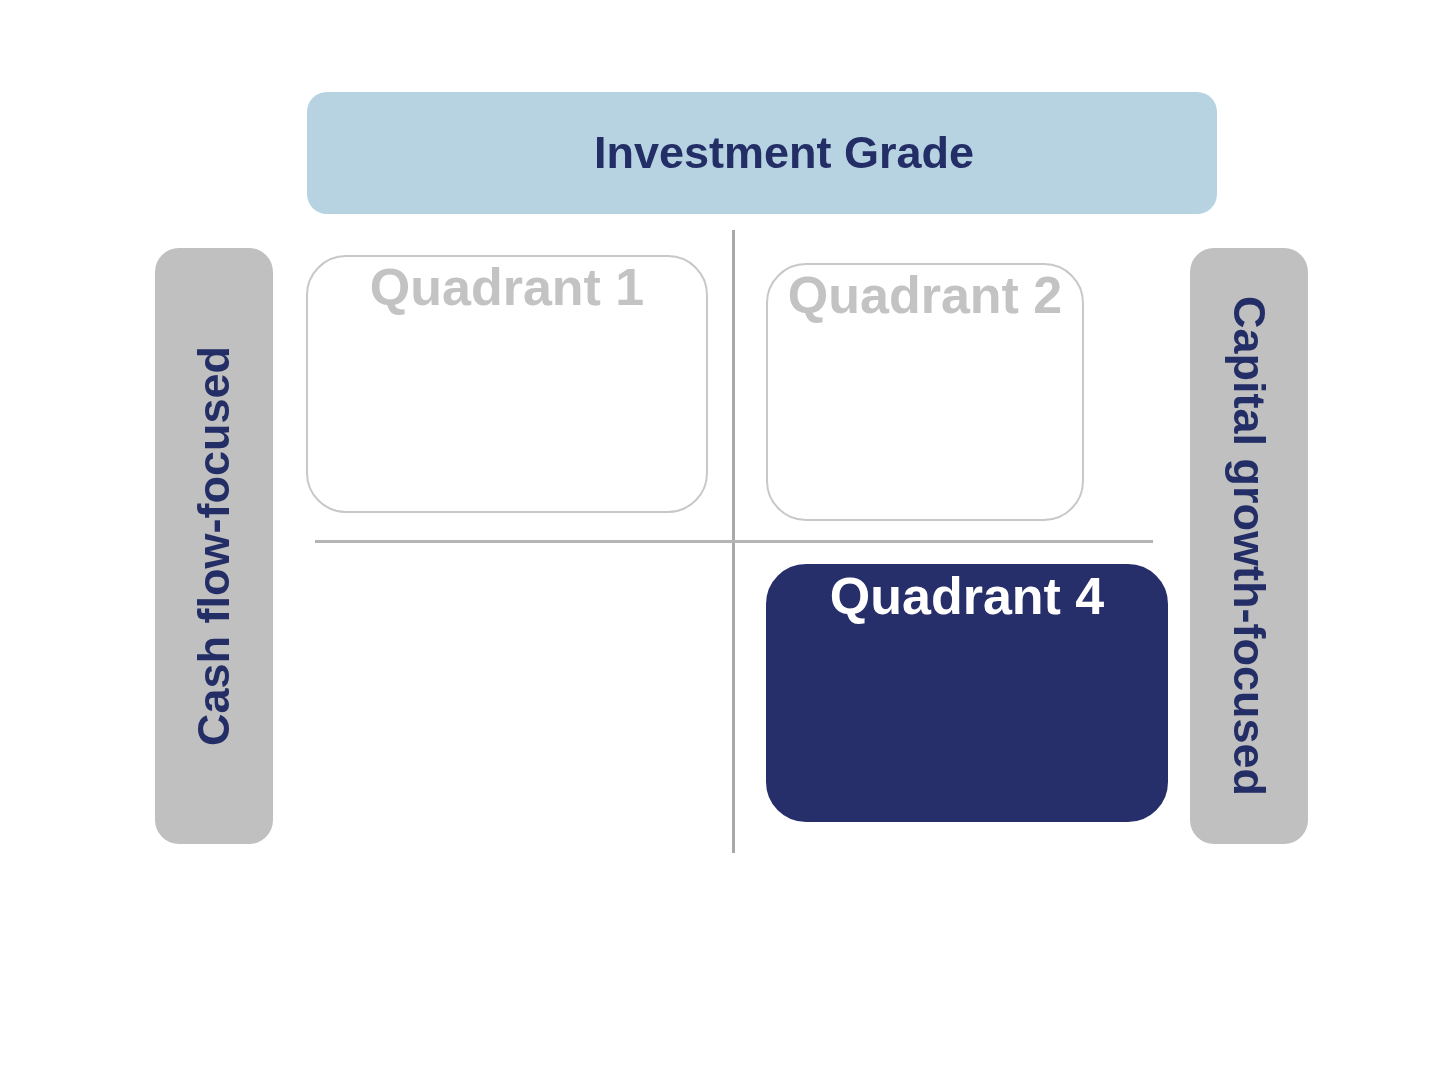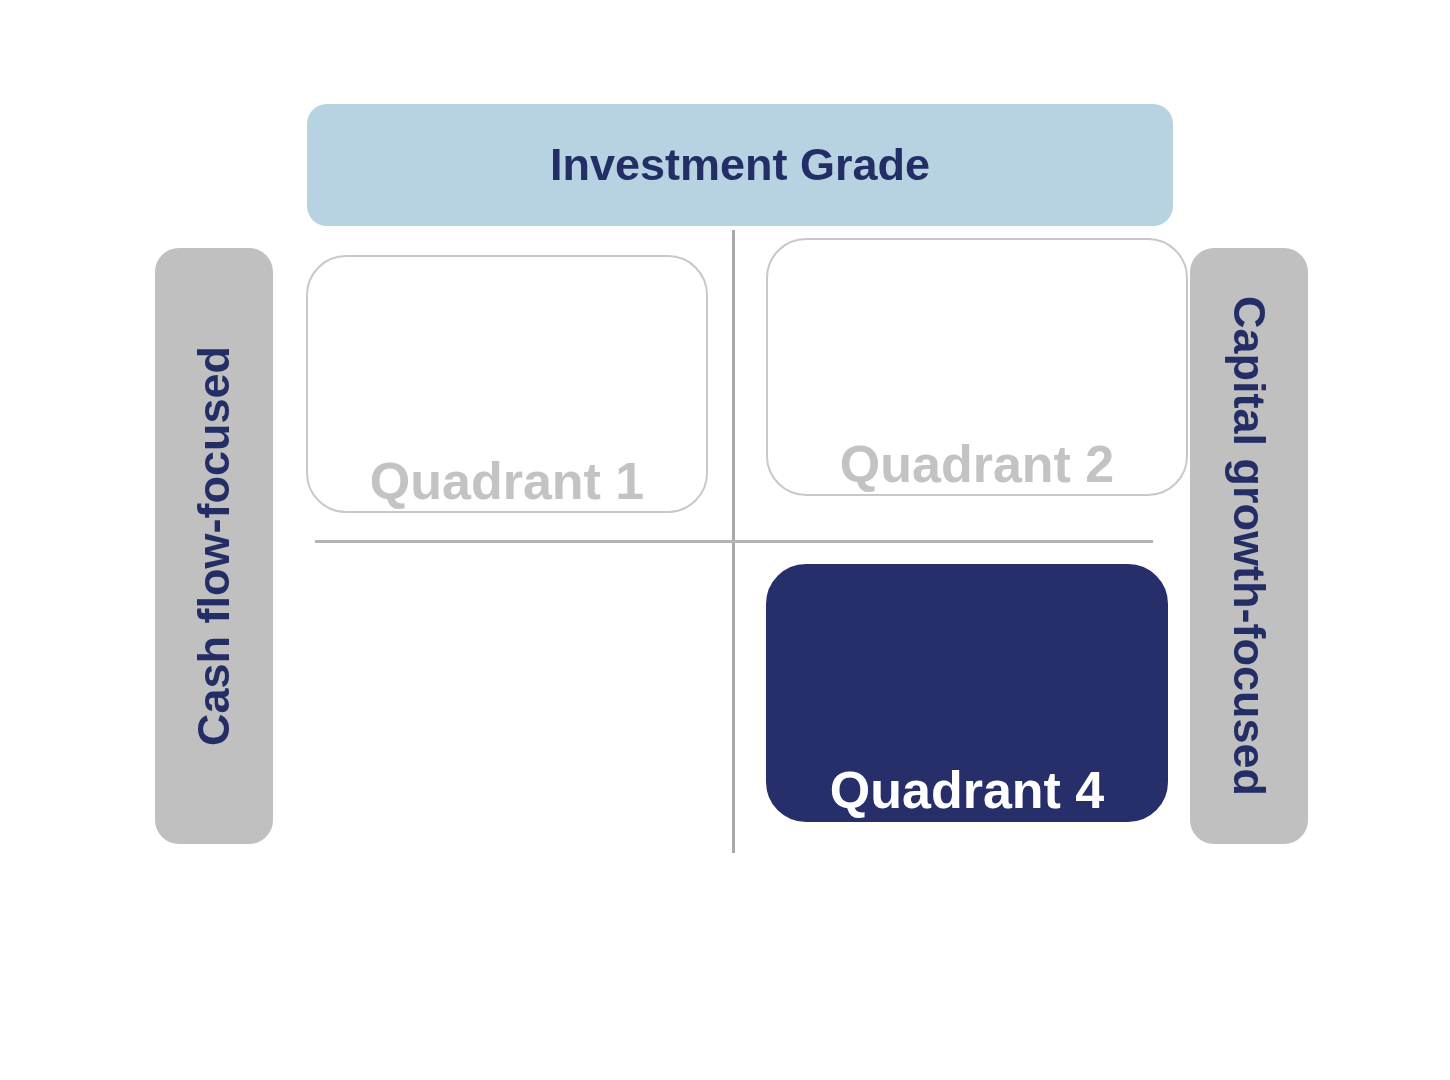--- a/index.html
+++ b/index.html
@@ -23,21 +23,21 @@
     align-items: center;
     justify-content: center;
   }
   .axis-banner.horizontal {
     left: 307px;
     width: 866px;
     height: 122px;
     border-radius: 20px;
     background: var(--axis-banner-blue, #b7d3e1);
   }
-  .axis-banner.top    { top: 104px; }
+  .axis-banner.top    { top: 92px; padding-left: 44px; }
   .axis-banner.bottom { top: 853px; }
 
   .axis-banner.vertical {
     top: 248px;
     width: 118px;
     height: 596px;
     border-radius: 24px;
     background: var(--axis-banner-gray, #c0c0c0);
   }
   .axis-banner.left  { left: 155px; }
@@ -83,31 +83,31 @@
   
   .quadrant {
     position: absolute;
     width: 402px;
     height: 258px;
     border-radius: 40px;
     background: #ffffff;
     border: 2.5px solid var(--quadrant-border, #c8c8c8);
     box-sizing: border-box;
     display: flex;
-    align-items: flex-end;
+    align-items: flex-start;
     justify-content: center;
   }
   .quadrant .quadrant-label {
     font-size: 52px;
     font-weight: bold;
     color: var(--quadrant-label-gray, #c3c3c3);
     white-space: nowrap;
   }
   .quadrant.q1 { left: 306px; top: 255px; }
-  .quadrant.q2 { left: 766px; top: 238px; width: 422px; }
+  .quadrant.q2 { left: 766px; top: 263px; width: 318px; }
   .quadrant.q3 { left: 306px; top: 564px; }
   .quadrant.q4 {
     left: 766px; top: 564px;
     background: var(--navy, #272f6b);
     border-color: var(--navy, #272f6b);
   }
   .quadrant.q4 .quadrant-label {
     color: var(--highlight-text, #ffffff);
   }
 </style>

